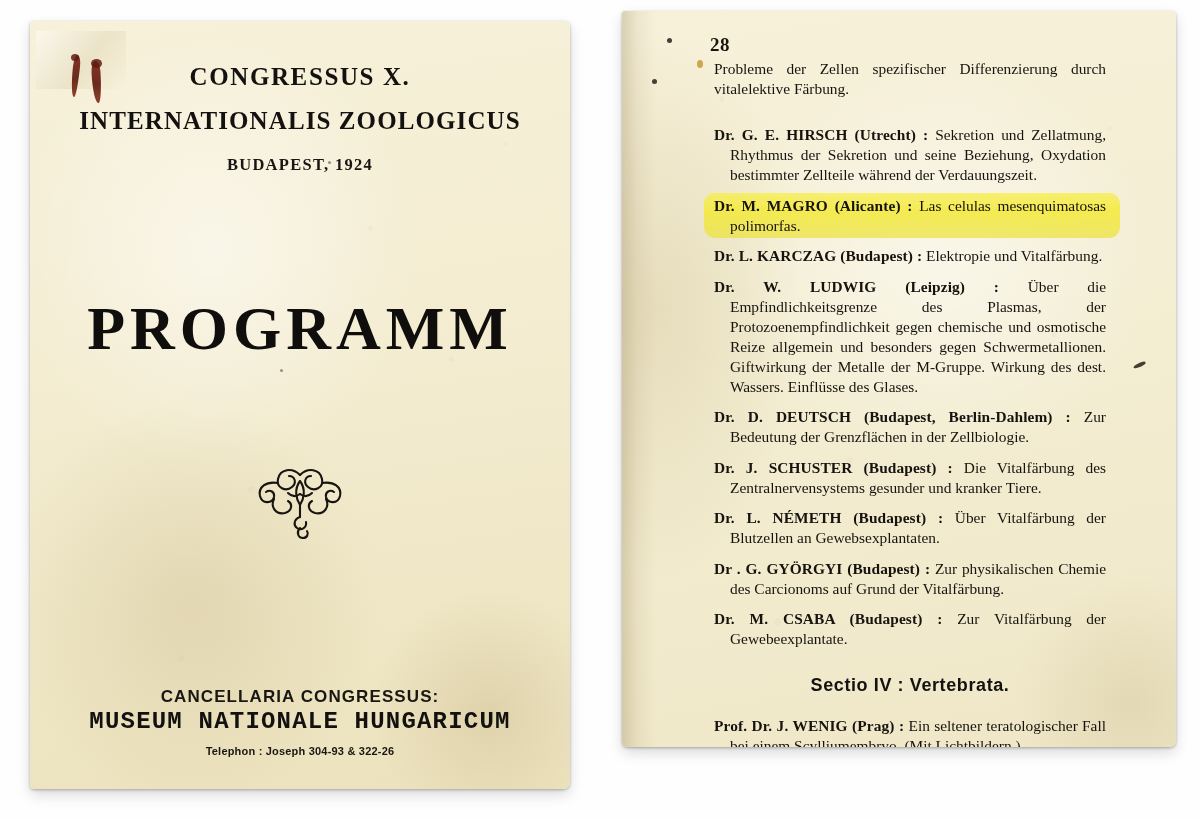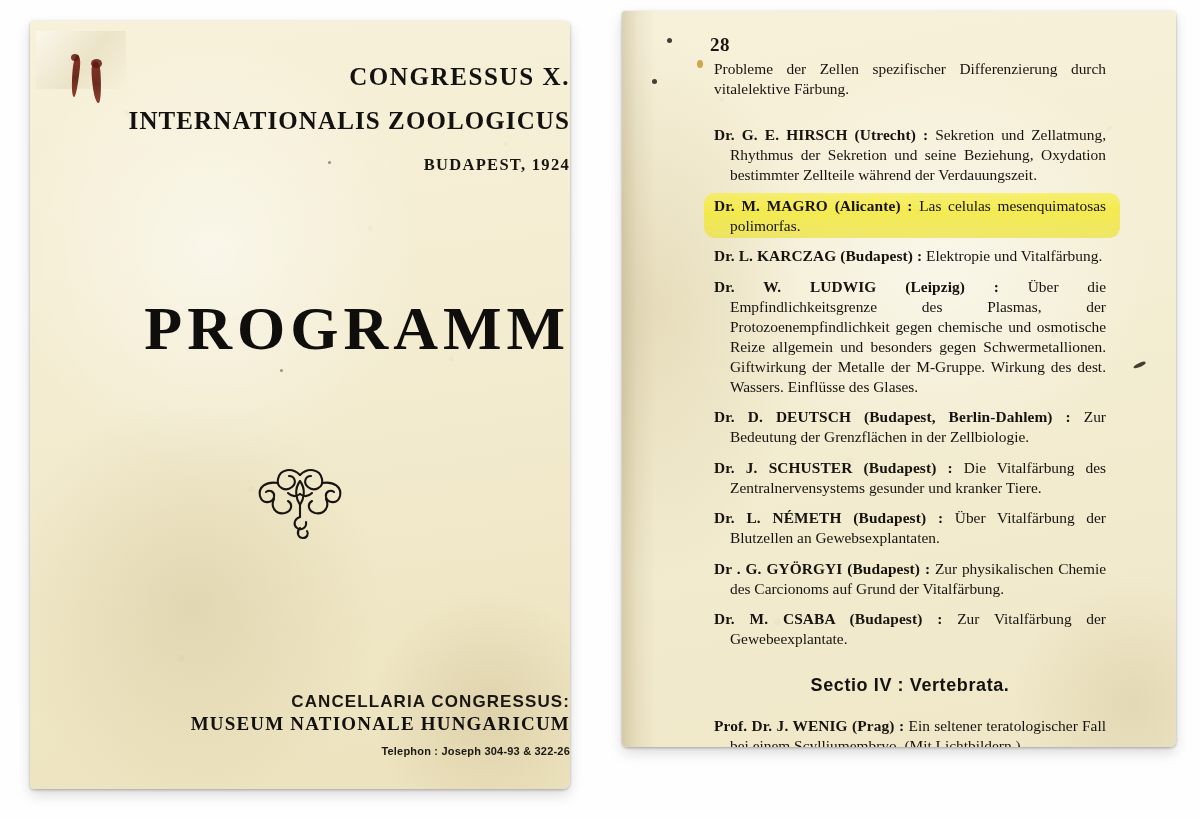--- a/index.html
+++ b/index.html
@@ -63,21 +63,21 @@
       radial-gradient(ellipse 60% 45% at 34% 30%, rgba(255,255,255,0.5) 0%, rgba(255,255,255,0) 64%),
       radial-gradient(ellipse 50% 38% at 30% 76%, rgba(186,168,118,0.26) 0%, rgba(186,168,118,0) 70%),
       radial-gradient(ellipse 30% 22% at 85% 90%, rgba(176,156,104,0.24) 0%, rgba(176,156,104,0) 72%),
       linear-gradient(172deg, #f7f1da 0%, #f3ecd0 46%, #ece2bd 100%);
   }
 
   .cover-inner {
     position: absolute;
     inset: 0;
     padding: 15px;
-    text-align: right;
+    text-align: center;
   }
 
   .cover-title-block {
     position: absolute;
     top: 42px;
     left: 0;
     right: 0;
   }
   .ct-line1 {
     font-family: "Liberation Serif", serif;
@@ -133,23 +133,23 @@
   }
   .cf-line1 {
     font-family: Liberation Sans, sans-serif;
     font-weight: bold;
     font-size: 17px;
     letter-spacing: 1.1px;
     color: #1a1713;
     margin-bottom: 1px;
   }
   .cf-line2 {
-    font-family: Liberation Serif, serif;
-    font-weight: bold;
-    font-size: 19px;
+    font-family: Liberation Mono, monospace;
+    font-weight: bold;
+    font-size: 24px;
     letter-spacing: 1.2px;
     color: #131110;
     margin-bottom: 10px;
   }
   .cf-line3 {
     font-family: "Liberation Sans", sans-serif;
     font-weight: bold;
     font-size: 11px;
     letter-spacing: 0.2px;
     color: #1a1713;

